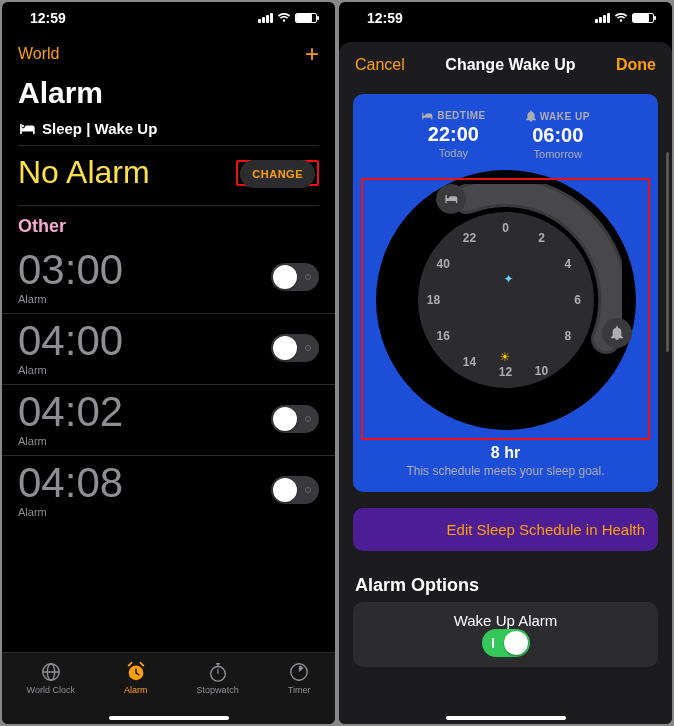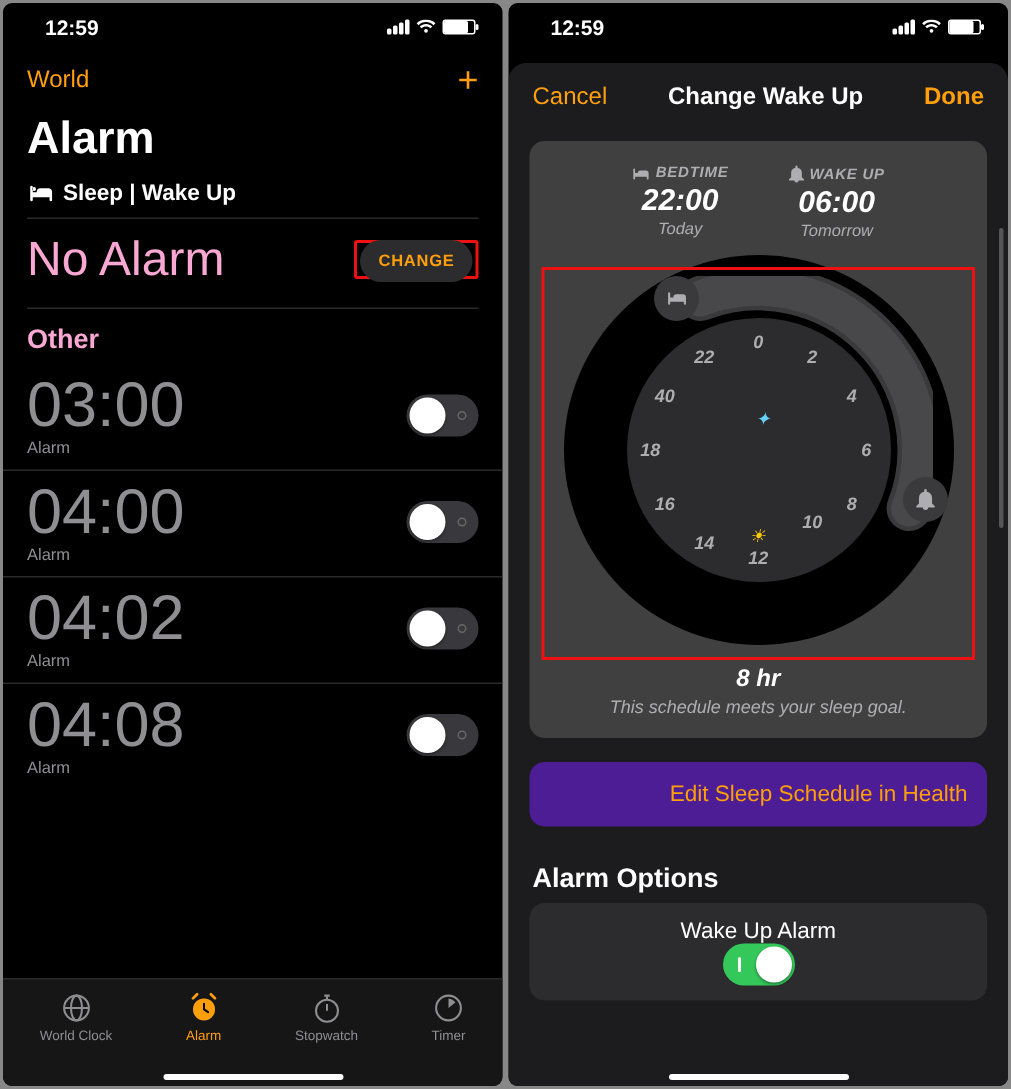--- a/index.html
+++ b/index.html
@@ -17,21 +17,21 @@
 
   
   .hdr-row { display:flex; justify-content:space-between; align-items:center; padding: 10px 16px 6px; }
   .accent { color: #ff9f0a; }
   .plus { font-size: 24px; font-weight: 300; }
   .title-lg { font-size: 30px; font-weight: 700; padding: 2px 16px 10px; }
   .section-label { display:flex; align-items:center; gap:6px; color:#fff; font-size:15px; font-weight:600; padding: 0 16px 8px; }
   .bed-icon-sm { width:18px; height:12px; }
   .divider { border-top:1px solid #2a2a2a; margin:0 16px; }
   .sleep-row { display:flex; justify-content:space-between; align-items:center; padding: 8px 16px 14px; }
-  .no-alarm { color:#f9a8d4; font-size:32px; font-weight:400; }
+  .no-alarm { color:#fde047; font-size:32px; font-weight:400; }
   .change-pill { background:#2c2c2e; color:#ff9f0a; font-size:11px; font-weight:700; letter-spacing:0.5px; padding:8px 12px; border-radius:18px; }
   .red-box { border:2px solid #e11; border-radius:2px; padding:2px; }
   .section-other { color:#f9a8d4; font-size:18px; font-weight:700; padding: 10px 16px 6px; }
   .alarm-row { padding: 6px 16px 8px; border-bottom:1px solid #2a2a2a; display:flex; justify-content:space-between; align-items:center; }
   .alarm-time { color:#8e8e93; font-size:42px; font-weight:300; line-height:1; }
   .alarm-sub { color:#8e8e93; font-size:11px; margin-top:2px; }
   .switch { width:48px; height:28px; background:#39393d; border-radius:14px; position:relative; }
   .switch .knob { width:24px; height:24px; background:#fff; border-radius:50%; position:absolute; top:2px; left:2px; box-shadow:0 1px 2px rgba(0,0,0,.4); }
   .switch .dot { position:absolute; right:8px; top:11px; width:6px; height:6px; border:1px solid #666; border-radius:50%; }
   .switch.on { background:#34c759; }
@@ -41,21 +41,21 @@
   .tab { display:flex; flex-direction:column; align-items:center; gap:2px; color:#8e8e93; font-size:9px; }
   .tab.active { color:#ff9f0a; }
   .tab svg { width:22px; height:22px; }
   .home-ind { position:absolute; bottom:4px; left:50%; transform:translateX(-50%); width:120px; height:4px; background:#fff; border-radius:2px; }
 
   
   .sheet { position:absolute; top:40px; left:0; right:0; bottom:0; background:#1c1c1e; border-radius:12px 12px 0 0; display:flex; flex-direction:column; }
   .sheet-hdr { display:flex; justify-content:space-between; align-items:center; padding:14px 16px; }
   .sheet-title { font-size:16px; font-weight:600; }
   .done { font-weight:600; }
-  .card { background:#404040; margin:6px 14px; border-radius:10px; padding:16px 6px 14px; position:relative;font-style:italic; }
+  .card { background:#1d4ed8; margin:6px 14px; border-radius:10px; padding:16px 6px 14px; position:relative; }
   .bed-wake { display:flex; justify-content:center; gap:40px; margin-bottom:10px; }
   .bw-col { text-align:center; }
   .bw-lbl { color:#aeaeb2; font-size:10px; font-weight:600; letter-spacing:0.5px; display:flex; align-items:center; justify-content:center; gap:4px; }
   .bw-time { font-size:20px; font-weight:700; margin-top:2px; }
   .bw-day { color:#aeaeb2; font-size:11px; margin-top:1px; }
   .dial-wrap { position:relative; width:260px; height:260px; margin:0 auto; }
   .red-box2 { position:absolute; border:2px solid #e11; top:84px; left:8px; right:8px; height:262px; pointer-events:none; }
   .outer-ring { position:absolute; inset:0; border-radius:50%; background:#000; }
   .arc { position:absolute; inset:14px; }
   .handle { position:absolute; width:30px; height:30px; background:#3a3a3c; border-radius:50%; display:flex; align-items:center; justify-content:center; }
@@ -261,21 +261,21 @@
               <path fill="#aeaeb2" d="M7 16a2 2 0 002-2H5a2 2 0 002 2zm5-5V7a5 5 0 00-4-4.9V1a1 1 0 00-2 0v1.1A5 5 0 002 7v4l-2 2v1h14v-1l-2-2z"></path>
             </svg>
         </div>
         <div class="inner-face">
           <div id="hour-labels">
               <span class="hour-lbl" style="left: 88px; top: 16px;">0</span>
               <span class="hour-lbl" style="left: 124px; top: 25.6462px;">2</span>
               <span class="hour-lbl" style="left: 150.354px; top: 52px;">4</span>
               <span class="hour-lbl" style="left: 160px; top: 88px;">6</span>
               <span class="hour-lbl" style="left: 150.354px; top: 124px;">8</span>
-              <span class="hour-lbl" style="left: 124px; top: 136px;">10</span>
+              <span class="hour-lbl" style="left: 124px; top: 159px;">10</span>
               <span class="hour-lbl" style="left: 88px; top: 160px;">12</span>
               <span class="hour-lbl" style="left: 52px; top: 150.354px;">14</span>
               <span class="hour-lbl" style="left: 25.6462px; top: 124px;">16</span>
               <span class="hour-lbl" style="left: 16px; top: 88px;">18</span>
               <span class="hour-lbl" style="left: 25.6462px; top: 52px;">40</span>
               <span class="hour-lbl" style="left: 52px; top: 25.6462px;">22</span>
             </div>
           <span class="sparkle">✦</span>
           <span class="sun">☀</span>
         </div>

